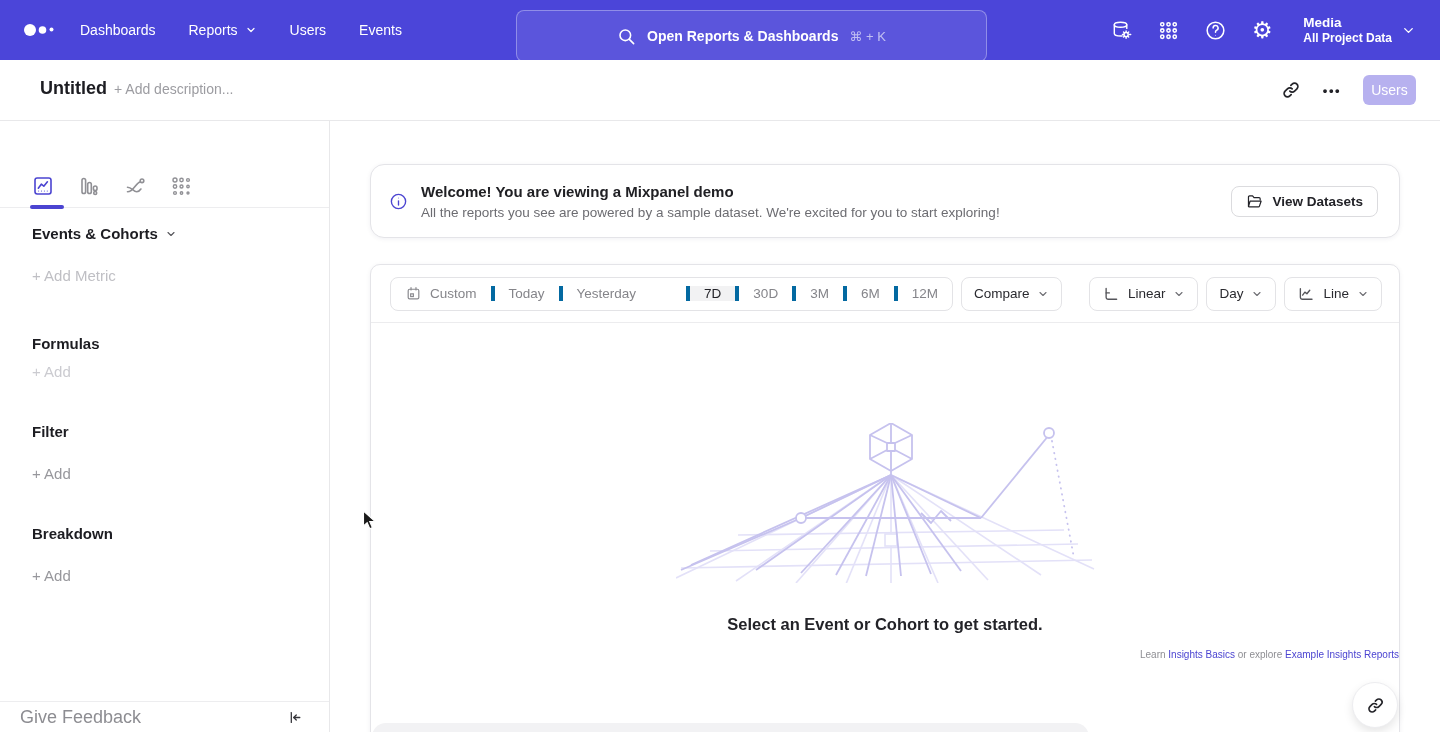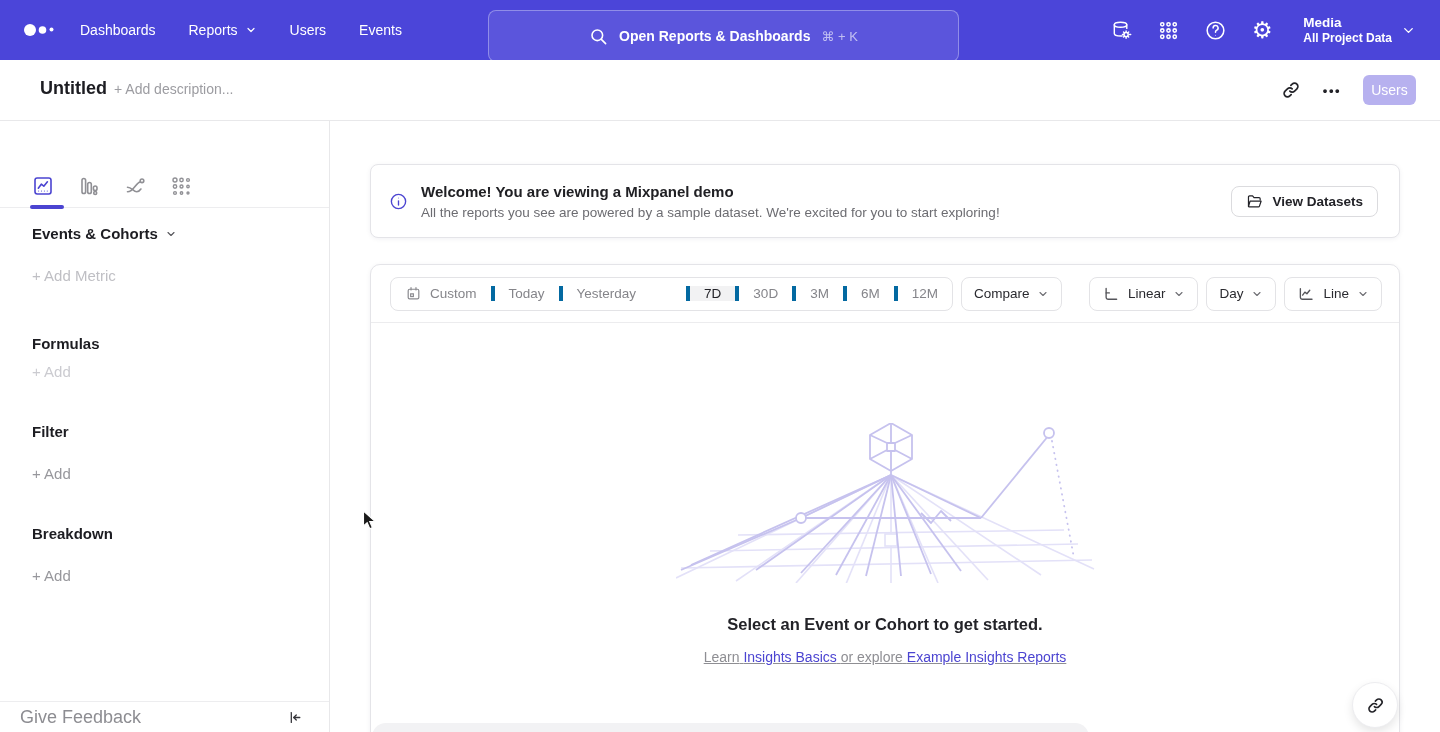--- a/index.html
+++ b/index.html
@@ -5,21 +5,21 @@
   * { margin:0; padding:0; box-sizing:border-box; }
   body { font-family:"Liberation Sans", sans-serif; background:#fff; }
   .screen { position:relative; width:1440px; height:732px; overflow:hidden; background:#fff; }
   svg { display:block; }
 
   
   .topnav { position:absolute; left:0; top:0; width:1440px; height:60px; background:#4B45D9; display:flex; align-items:center; }
   .logo { position:absolute; left:22px; top:18px; width:56px; height:24px; cursor:pointer; }
   .nav-items { position:absolute; left:80px; top:0; height:60px; display:flex; align-items:center; gap:33px; }
   .nav-item { color:#fff; font-size:14px; font-weight:500; cursor:pointer; display:flex; align-items:center; gap:7px; white-space:nowrap; }
-  .search-pill { position:absolute; left:488px; top:10px; width:471px; height:52px; border-radius:8px; background:rgba(255,255,255,0.09); border:1px solid rgba(255,255,255,0.33); display:flex; align-items:center; justify-content:center; gap:11px; cursor:pointer; }
+  .search-pill { position:absolute; left:516px; top:10px; width:471px; height:52px; border-radius:8px; background:rgba(255,255,255,0.09); border:1px solid rgba(255,255,255,0.33); display:flex; align-items:center; justify-content:center; gap:11px; cursor:pointer; }
   .search-text { color:#fff; font-size:14px; font-weight:600; }
   .search-kbd { color:rgba(255,255,255,0.62); font-size:13px; font-weight:500; }
   .top-right { position:absolute; right:0; top:0; height:60px; display:flex; align-items:center; gap:23px; padding-right:24px; }
   .tr-icon { width:24px; height:24px; display:flex; align-items:center; justify-content:center; cursor:pointer; }
   .gear-glyph { color:#fff; font-size:23px; line-height:24px; }
   .project-switcher { display:flex; align-items:center; gap:9px; margin-left:6px; cursor:pointer; }
   .project-name { color:#fff; font-size:13.5px; font-weight:700; line-height:17px; }
   .project-scope { color:#fff; font-size:12px; font-weight:700; line-height:15px; }
 
   
@@ -40,42 +40,42 @@
   .tab-underline { position:absolute; left:30px; bottom:-2px; width:34px; height:4px; border-radius:2px; background:#4B44D1; }
   .side-label { position:absolute; left:32px; white-space:nowrap; }
   .sec-title { font-size:15px; font-weight:600; color:#1D1D22; display:flex; align-items:center; gap:7px; }
   .add-link { font-size:15px; cursor:pointer; }
   .sidebar-footer { position:absolute; left:0; bottom:0; width:100%; height:31px; border-top:1px solid #EDEDEF; display:flex; align-items:center; justify-content:space-between; padding:0 26px 0 20px; }
   .feedback { font-size:18px; color:#8D8D92; cursor:pointer; }
   .collapse-btn { cursor:pointer; }
 
   
   .main { position:absolute; left:331px; top:121px; width:1109px; height:611px; background:#fff; }
-  .card { position:absolute; background:#fff; border:1px solid #E4E4E8; border-radius:8px; box-shadow:0 1px 5px rgba(25,25,60,0.06); }
+  .card { position:absolute; background:#fff; border:1px solid #E4E4E8; border-radius:14px; box-shadow:0 1px 5px rgba(25,25,60,0.06); }
   .banner { left:39px; top:43px; width:1030px; height:74px; display:flex; align-items:center; padding:0 21px 0 18px; }
   .banner-icon { flex:0 0 auto; }
   .banner-text { margin-left:13px; flex:1; }
   .banner-title { font-size:15px; font-weight:700; color:#202024; }
   .banner-sub { font-size:13.5px; color:#6C6C71; margin-top:5px; }
   .view-datasets { height:31px; display:flex; align-items:center; gap:9px; padding:0 14px; border:1px solid #DBDBDE; border-radius:8px; background:#fff; font-size:13.5px; font-weight:600; color:#232328; cursor:pointer; font-family:inherit; }
 
   .chart-card { left:39px; top:143px; width:1030px; height:500px; border-radius:10px; }
   .toolbar { position:absolute; left:0; top:0; width:100%; height:58px; display:flex; align-items:center; padding:0 17px 0 19px; border-bottom:1px solid #ECECEE; }
   .seg-control { display:flex; align-items:center; height:34px; border:1px solid #E3E3E6; border-radius:8px; overflow:hidden; }
   .seg { display:flex; align-items:center; gap:8px; padding:0 14px; font-size:13.5px; color:#85858A; cursor:pointer; border-left:4px solid #0369a1; white-space:nowrap; }
   .seg:first-child { border-left:none; }
   .seg.active { background:#F2F2F3; color:#232328; font-weight:500;margin-left:36px; }
   .tb-btn { height:34px; display:flex; align-items:center; gap:8px; padding:0 12px; border:1px solid #E3E3E6; border-radius:8px; background:#fff; font-size:13.5px; font-weight:500; color:#2A2A2F; cursor:pointer; font-family:inherit; white-space:nowrap; }
   .compare-btn { margin-left:8px; }
   .tb-spacer { flex:1; }
   .tb-right { display:flex; align-items:center; gap:8px; }
 
   .empty-illustration { position:absolute; left:305px; top:158px; }
   .empty-title { position:absolute; left:0; top:350px; width:100%; text-align:center; font-size:16.5px; font-weight:700; color:#232328; }
-  .empty-links { position:absolute; left:0; top:384px; width:100%; text-align:center; font-size:14px; color:#8E8E93;text-decoration:underline; }
+  .empty-links { position:absolute; left:0; top:384px; width:100%; text-align:right; font-size:10px; color:#8E8E93; }
   .link-purple { color:#4B44D1; font-weight:500; cursor:pointer; }
 
   .bottom-sheet { position:absolute; left:1px; top:458px; width:717px; height:22px; background:#F2F2F4; border-radius:14px 14px 0 0; cursor:ns-resize; }
 
   .fab { position:absolute; left:1352px; top:682px; width:46px; height:46px; border-radius:50%; background:#fff; border:1px solid #EDEDF0; box-shadow:0 4px 10px rgba(0,0,0,0.10); display:flex; align-items:center; justify-content:center; cursor:pointer; }
 
   .cursor { position:absolute; left:361px; top:509px; pointer-events:none; }
 </style>
 </head>
 <body>

